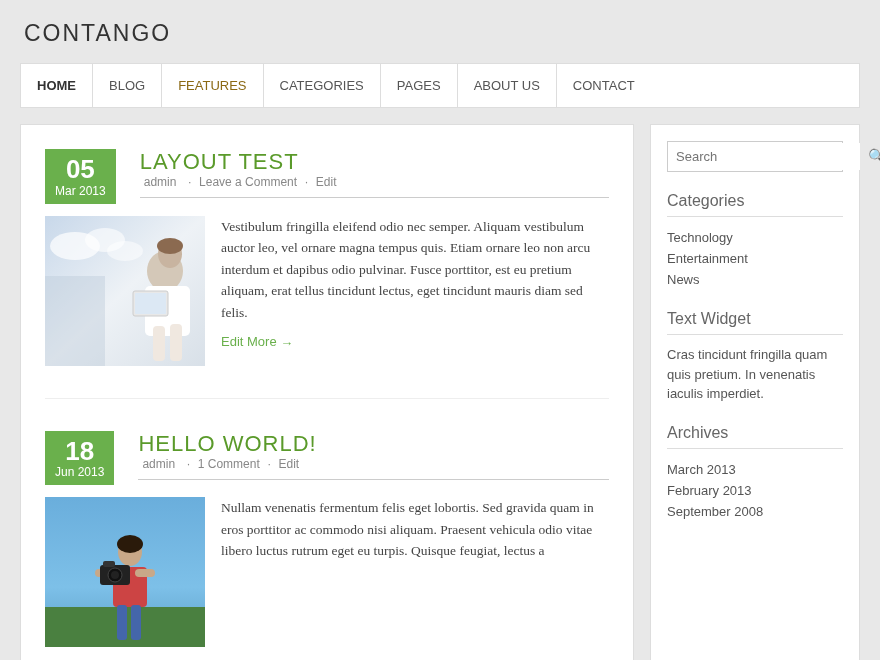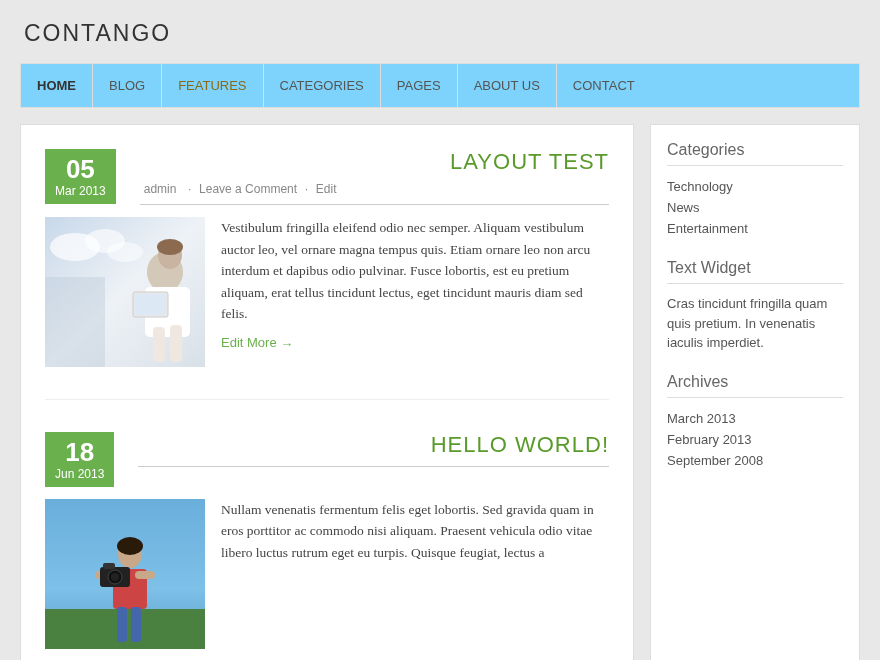--- a/index.html
+++ b/index.html
@@ -20,21 +20,21 @@
       font-family: Arial, sans-serif;
       font-size: 23px;
       font-weight: normal;
       color: #333;
       letter-spacing: 2px;
       margin-bottom: 16px;
       padding-left: 4px;
     }
     
     .nav-bar {
-      background: #7dd3fc;
+      background: #ffffff;
       border: 1px solid #ddd;
       display: flex;
       margin-bottom: 16px;
     }
     .nav-item {
       padding: 14px 16px;
       font-family: Arial, sans-serif;
       font-size: 13px;
       color: #555;
       cursor: pointer;
@@ -101,26 +101,25 @@
       border-bottom: 1px solid #ccc;
       padding-bottom: 8px;
     }
     .post-title {
       font-family: Arial, sans-serif;
       font-size: 22px;
       font-weight: normal;
       color: #5a9a2a;
       letter-spacing: 1px;
       text-transform: uppercase;
-      text-align: right;
     }
     .post-meta {
       font-size: 12px;
       color: #888;
-      margin-top: 7px;
+      margin-top: 0;
       font-family: Arial, sans-serif;
     }
     .post-meta span { margin: 0 4px; }
     .post-meta a { color: #888; text-decoration: none; }
 
     .post-body {
       display: flex;
       gap: 16px;
     }
     .post-image {
@@ -270,34 +269,41 @@
               <rect x="100" y="70" width="45" height="50" rx="5" fill="white"></rect>
 
               <rect x="108" y="110" width="12" height="35" rx="4" fill="#f0e8e0"></rect>
               <rect x="125" y="108" width="12" height="37" rx="4" fill="#f0e8e0"></rect>
 
               <rect x="88" y="75" width="35" height="25" rx="2" fill="#e8e8e8" stroke="#ccc" stroke-width="1"></rect>
               <rect x="90" y="77" width="31" height="21" rx="1" fill="#dce8f4"></rect>
             </svg>
           </div>
           <div class="post-text">
-            <p>Vestibulum fringilla eleifend odio nec semper. Aliquam vestibulum auctor leo, vel ornare magna tempus quis. Etiam ornare leo non arcu interdum et dapibus odio pulvinar. Fusce lobortis, est eu pretium aliquam, erat tellus tincidunt lectus, eget tincidunt mauris diam sed felis.</p>
+            <p>Vestibulum fringilla eleifend odio nec semper. Aliquam vestibulum auctor leo, vel ornare magna tempus quis. Etiam ornare leo non arcu interdum et dapibus odio pulvinar. Fusce porttitor, est eu pretium aliquam, erat tellus tincidunt lectus, eget tincidunt mauris diam sed felis.</p>
             <a class="read-more">Edit More →</a>
           </div>
         </div>
       </article>
 
       <article class="post">
         <div class="post-header">
           <div class="date-box">
             <div class="day">18</div>
             <div class="month-year">Jun 2013</div>
           </div>
           <div class="post-title-area">
             <h2 class="post-title">HELLO WORLD!</h2>
+            <div class="post-meta">
+              <span>admin</span>
+              <span>·</span>
+              <a>1 Comment</a>
+              <span>·</span>
+              <a>Edit</a>
+            </div>
           </div>
         </div>
         <div class="post-body">
           <div class="post-image post-image-2">
             <svg width="160" height="150" xmlns="http://www.w3.org/2000/svg">
               <defs>
                 <linearGradient id="sky" x1="0" y1="0" x2="0" y2="1">
                   <stop offset="0%" stop-color="#6aaedc"></stop>
                   <stop offset="60%" stop-color="#7dc0e8"></stop>
                   <stop offset="100%" stop-color="#5a9ec8"></stop>
@@ -327,26 +333,30 @@
           </div>
           <div class="post-text">
             <p>Nullam venenatis fermentum felis eget lobortis. Sed gravida quam in eros porttitor ac commodo nisi aliquam. Praesent vehicula odio vitae libero luctus rutrum eget eu turpis. Quisque feugiat, lectus a</p>
           </div>
         </div>
       </article>
 
     </main>
 
     <aside class="sidebar">
+      <div class="sidebar-search">
+        <input type="text" placeholder="Search" style="">
+        <span class="sidebar-search-icon">🔍</span>
+      </div>
 
       <div class="sidebar-section">
         <h3 class="sidebar-section-title">Categories</h3>
         <a class="sidebar-link">Technology</a>
+        <a class="sidebar-link">Entertainment</a>
         <a class="sidebar-link">News</a>
-        <a class="sidebar-link">Entertainment</a>
       </div>
 
       <div class="sidebar-section">
         <h3 class="sidebar-section-title">Text Widget</h3>
         <p class="sidebar-text">Cras tincidunt fringilla quam quis pretium. In venenatis iaculis imperdiet.</p>
       </div>
 
       <div class="sidebar-section">
         <h3 class="sidebar-section-title">Archives</h3>
         <a class="sidebar-link">March 2013</a>

